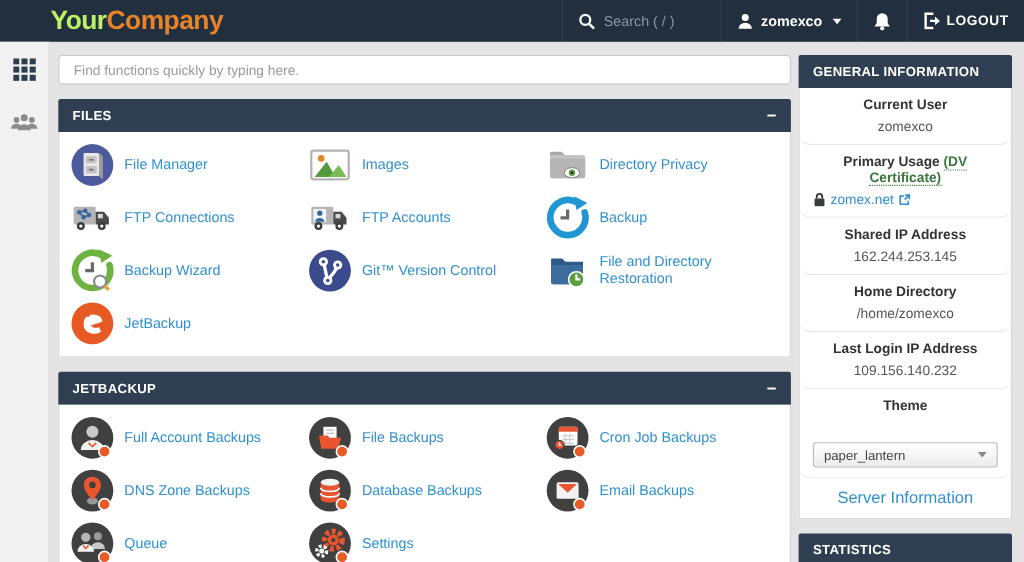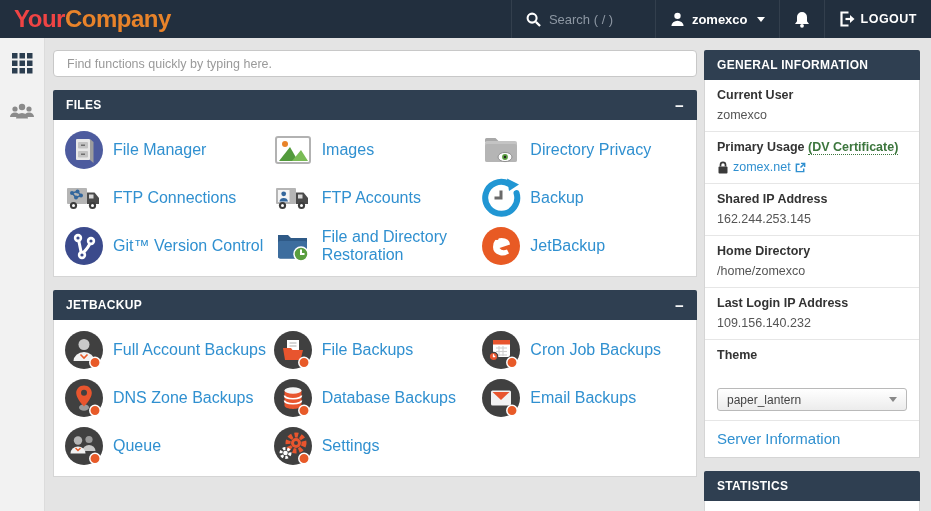--- a/index.html
+++ b/index.html
@@ -2,56 +2,56 @@
 <html><head>
 <meta charset="utf-8">
 <style>
   * { margin:0; padding:0; box-sizing:border-box; }
   html,body { width:931px; height:511px; overflow:hidden; }
   body { font-family:"Liberation Sans", sans-serif; background:#e4e4e4; }
 
   
   .topbar { height:38px; background:#222f3e; display:flex; align-items:center; color:#fff; }
   .logo { padding:0 14px; font-size:24px; font-weight:bold; letter-spacing:-0.5px; white-space:nowrap; cursor:pointer; }
-  .logo .lg-pre { color:#ef4444; }
+  .logo .lg-pre { color:#bef264;margin-left:32px; }
   .logo .lg-suf { color:#e8832a; }
   .topbar-spacer { flex:1; }
   .tb-group { height:100%; display:flex; align-items:center; padding:0 14px; border-left:1px solid rgba(255,255,255,0.08); }
   .tb-search input { background:transparent; border:none; outline:none; color:#e8e8e8; font-size:13px; width:92px; margin-left:8px; font-family:"Liberation Sans",sans-serif; }
   .tb-search input::placeholder { color:#8d97a3; }
   .tb-user { cursor:pointer; }
   .tb-user .uname { font-size:13px; font-weight:bold; margin:0 7px 0 7px; }
   .caret { width:0; height:0; border-left:4px solid transparent; border-right:4px solid transparent; border-top:5px solid #fff; margin-left:2px; }
   .tb-bell { cursor:pointer; }
   .tb-logout { cursor:pointer; }
   .tb-logout span { font-size:12.5px; font-weight:bold; letter-spacing:0.5px; margin-left:6px; }
 
   
   .content { display:flex; height:473px; }
   .left-rail { width:45px; background:#f2f2f2; border-right:1px solid #dcdcdc; display:flex; flex-direction:column; align-items:center; padding-top:15px; gap:27px; }
   .rail-btn { cursor:pointer; line-height:0; }
   .main { flex:1; padding:12px 7px 0 8px; min-width:0; }
-  .right-col { width:216px; margin:12px 11px 0 0; }
+  .right-col { width:194px; margin:12px 11px 0 0;text-align:center; }
 
   
   .quickfind { width:100%; height:27px; border:1px solid #c8c8c8; border-radius:4px; padding:0 13px; font-size:12.5px; color:#555; font-family:"Liberation Sans",sans-serif; outline:none; background:#fff; }
   .quickfind::placeholder { color:#9a9a9a; }
 
   
   .panel { margin-top:13px; }
   .panel-header { background:#2f3f51; color:#fff; height:30px; display:flex; align-items:center; padding:0 13px; font-size:12px; font-weight:bold; letter-spacing:0.3px; border-radius:2px 2px 0 0; }
   .collapse-btn { margin-left:auto; font-size:15px; font-weight:bold; cursor:pointer; line-height:1; }
   .panel-body { background:#fff; border:1px solid #d5d5d5; border-top:none; padding:6px 8px; display:grid; grid-template-columns:1fr 1fr 1fr; }
   .app-item { display:flex; align-items:center; gap:9px; padding:4px 2px; height:48px; cursor:pointer; }
   .app-item svg { flex:0 0 auto; }
-  .app-label { color:#3090d0; font-size:16px; line-height:1.15; }
+  .app-label { color:#3090d0; font-size:13px; line-height:1.15; }
 
   
   .side-body { background:#fff; border:1px solid #d5d5d5; border-top:none; }
-  .info-row { padding:8px 12px 9px 12px; border-bottom:1px solid #e6e6e6; }
+  .info-row { padding:8px 12px 9px 12px; border-bottom:1px solid #e6e6e6;border-radius:10px; }
   .info-row:last-child { border-bottom:none; }
   .info-label { font-size:12.5px; font-weight:bold; color:#333; margin-bottom:6px; }
   .info-value { font-size:12.5px; color:#555; }
   .cert-link { color:#3c763d; font-weight:bold; cursor:pointer; border-bottom:1px dotted #3c763d; }
   .domain-line { display:flex; align-items:center; gap:4px; }
   .domain-link { color:#3090d0; font-size:12.5px; text-decoration:none; cursor:pointer; display:flex; align-items:center; gap:4px; }
   .theme-select { width:100%; height:23px; border:1px solid #b9b9b9; border-radius:3px; background:linear-gradient(#fff,#ececec); display:flex; align-items:center; padding:0 9px; font-size:12px; color:#444; cursor:pointer;margin-top:26px; }
   .theme-select .sel-caret { margin-left:auto; width:0; height:0; border-left:4px solid transparent; border-right:4px solid transparent; border-top:5px solid #888; }
   .link-row { padding:9px 12px; }
   .plain-link { color:#3090d0; font-size:15px; text-decoration:none; cursor:pointer; }
@@ -221,20 +221,30 @@
 
         <div class="app-item">
           <svg width="40" height="40" viewBox="0 0 40 40">
               <path d="M28 5.8 A16 16 0 1 0 35.5 15" fill="none" stroke="#2196d3" stroke-width="6" stroke-linecap="round"></path>
               <polygon points="26,0.5 38,6.5 28,13" fill="#2196d3"></polygon>
               <path d="M13.5 20 h6.5 v-7.5" stroke="#6a6a6a" stroke-width="3" fill="none"></path>
             </svg>
           <span class="app-label">Backup</span>
         </div>
 
+        <div class="app-item">
+          <svg width="40" height="40" viewBox="0 0 40 40">
+              <path d="M28 5.8 A16 16 0 1 0 35.5 15" fill="none" stroke="#6cb33f" stroke-width="6" stroke-linecap="round"></path>
+              <polygon points="26,0.5 38,6.5 28,13" fill="#6cb33f"></polygon>
+              <path d="M13.5 20 h6.5 v-7.5" stroke="#6a6a6a" stroke-width="3" fill="none"></path>
+              <circle cx="27" cy="30" r="5.5" fill="#fff" stroke="#8d8d8d" stroke-width="2"></circle>
+              <line x1="31" y1="34" x2="35" y2="37.5" stroke="#e8a13c" stroke-width="3"></line>
+            </svg>
+          <span class="app-label">Backup Wizard</span>
+        </div>
 
         <div class="app-item">
           <svg width="40" height="40" viewBox="0 0 40 40">
               <circle cx="20" cy="20" r="19" fill="#3b4a8c"></circle>
               <path d="M14.5 13.5 L17.5 28 M26.5 16 C25 21 21 25 18.5 27.5" stroke="#fff" stroke-width="3" fill="none"></path>
               <circle cx="14" cy="12" r="4.2" fill="#fff"></circle>
               <circle cx="27" cy="15" r="4.2" fill="#fff"></circle>
               <circle cx="18" cy="29" r="4.2" fill="#fff"></circle>
               <circle cx="14" cy="12" r="1.6" fill="#3b4a8c"></circle>
               <circle cx="27" cy="15" r="1.6" fill="#3b4a8c"></circle>

